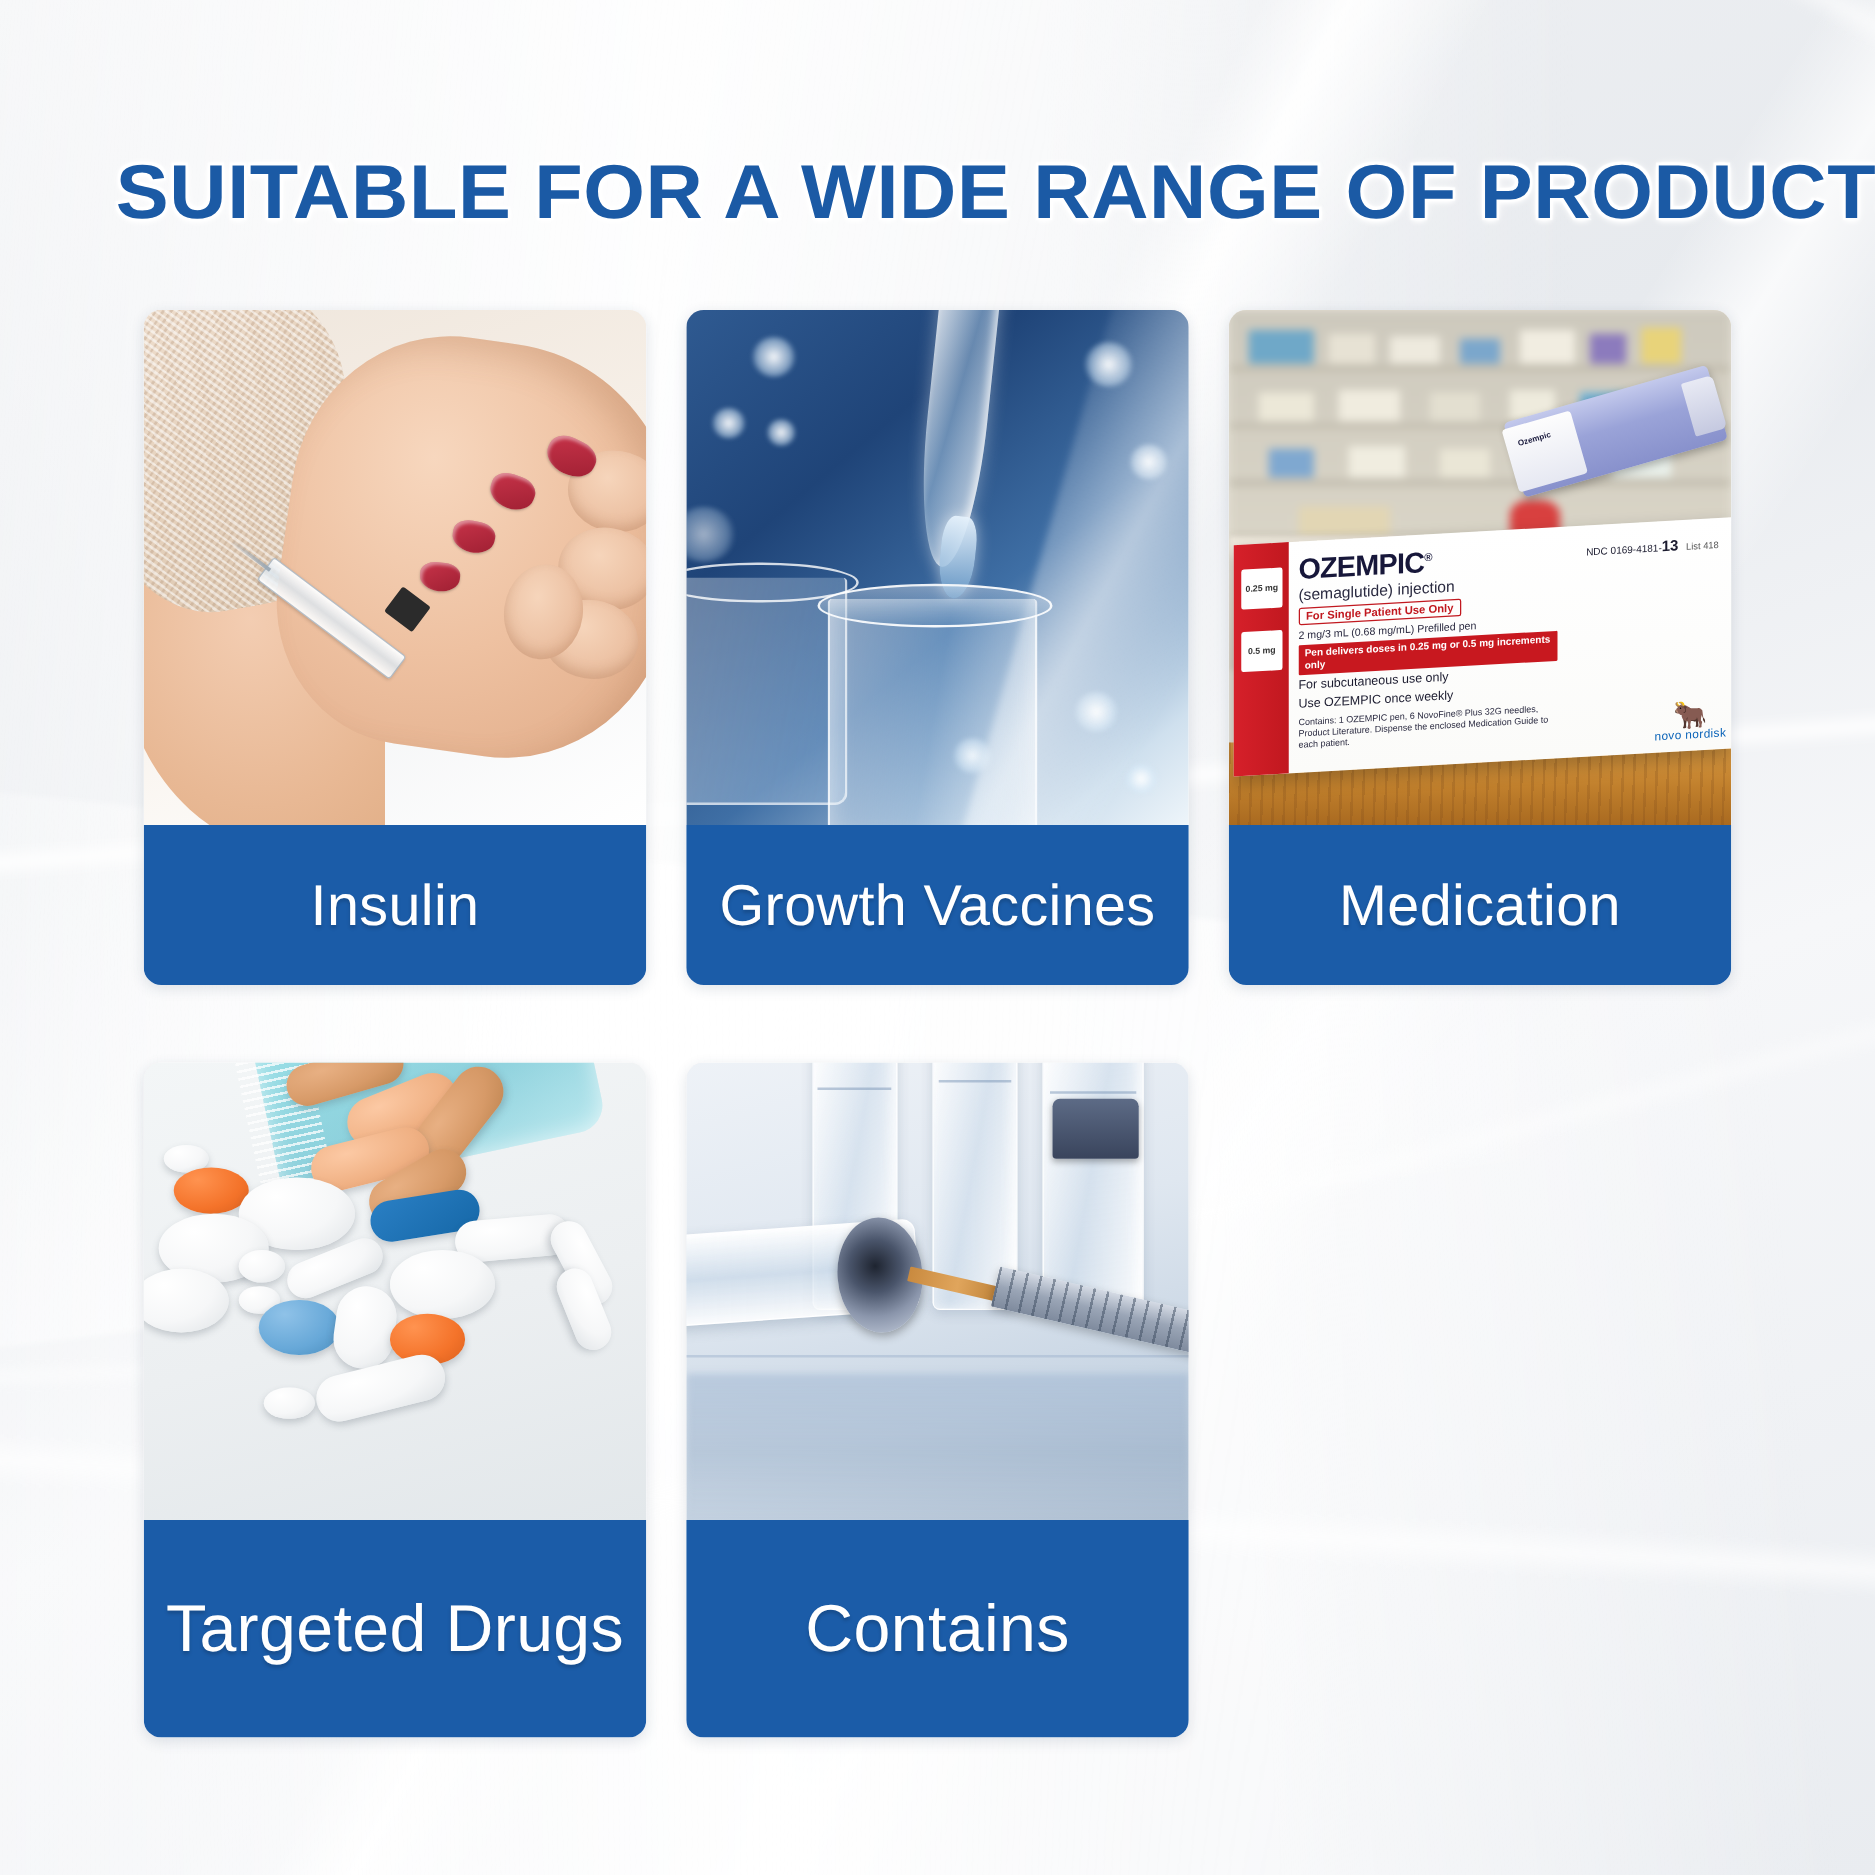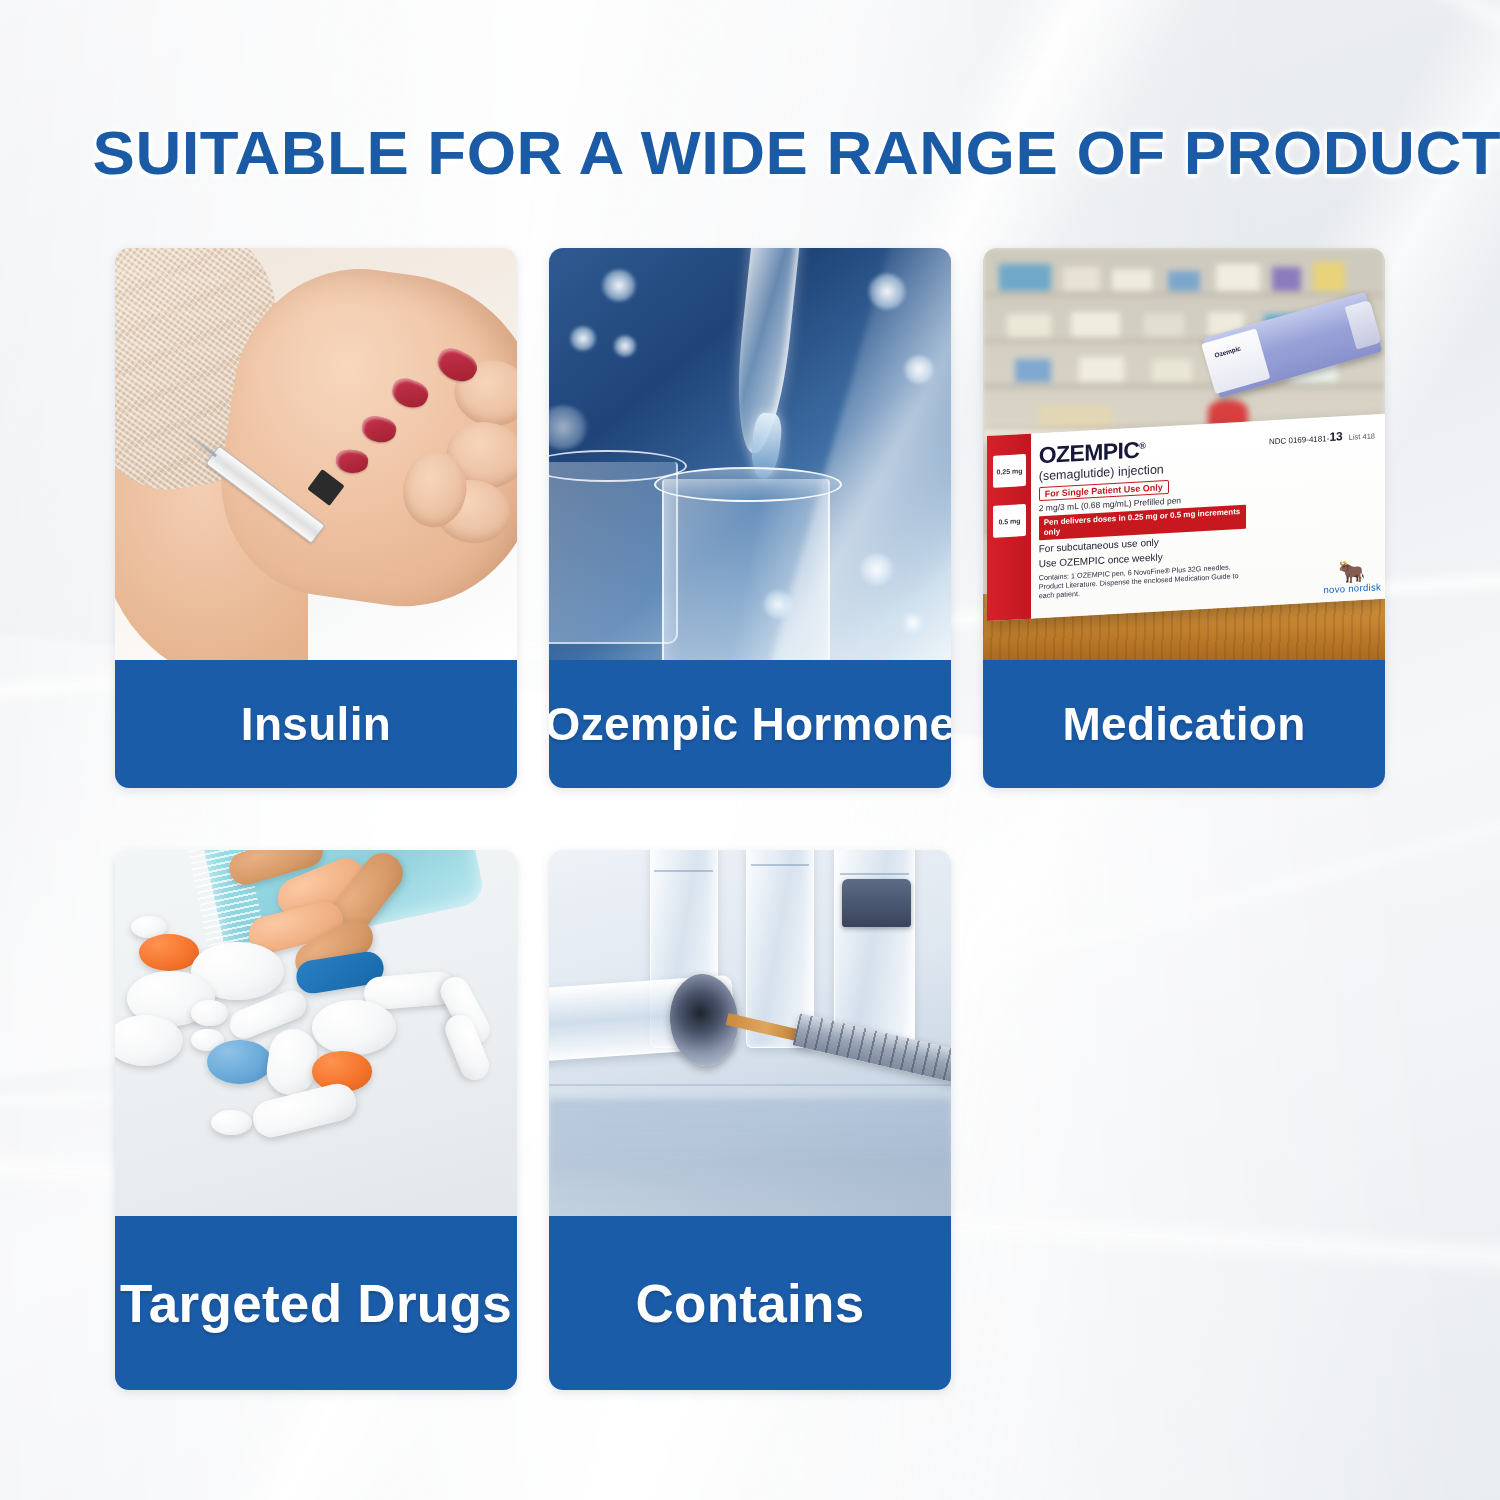--- a/index.html
+++ b/index.html
@@ -108,21 +108,21 @@
   .label {
     background:#1b5ca8;
     flex:1 1 auto;
     display:flex;
     align-items:center;
     justify-content:center;
     padding:0 10px;
   }
   .label span {
     color:#fff;
-    font-weight:bold;
+    font-weight:normal;
     font-size:46px;
     letter-spacing:.3px;
     white-space:nowrap;
     text-shadow:0 2px 3px rgba(0,0,0,.18);
   }
   .card.row2 .label span { font-size:53px; }
 
   
   .s-insulin { background:linear-gradient(160deg,#efe6dc 0%,#f6efe7 40%,#ffffff 100%); }
   .s-insulin .arm {
@@ -618,21 +618,21 @@
         <div class="bok b8"></div>
         <div class="bok b9"></div>
         <div class="rib"></div>
         <div class="beaker2"></div>
         <div class="pip"></div>
         <div class="piptip"></div>
         <div class="beaker"></div>
       </div>
     </div>
     <div class="label">
-      <span>Ozempic Hormone</span>
+      <span>Growth Vaccines</span>
     </div>
   </div>
 
   <div class="card">
     <div class="photo">
       <div class="scene s-ozem">
         <div class="shelves">
           <div class="shelf sh1"></div>
           <div class="shelf sh2"></div>
           <div class="shelf sh3"></div>

